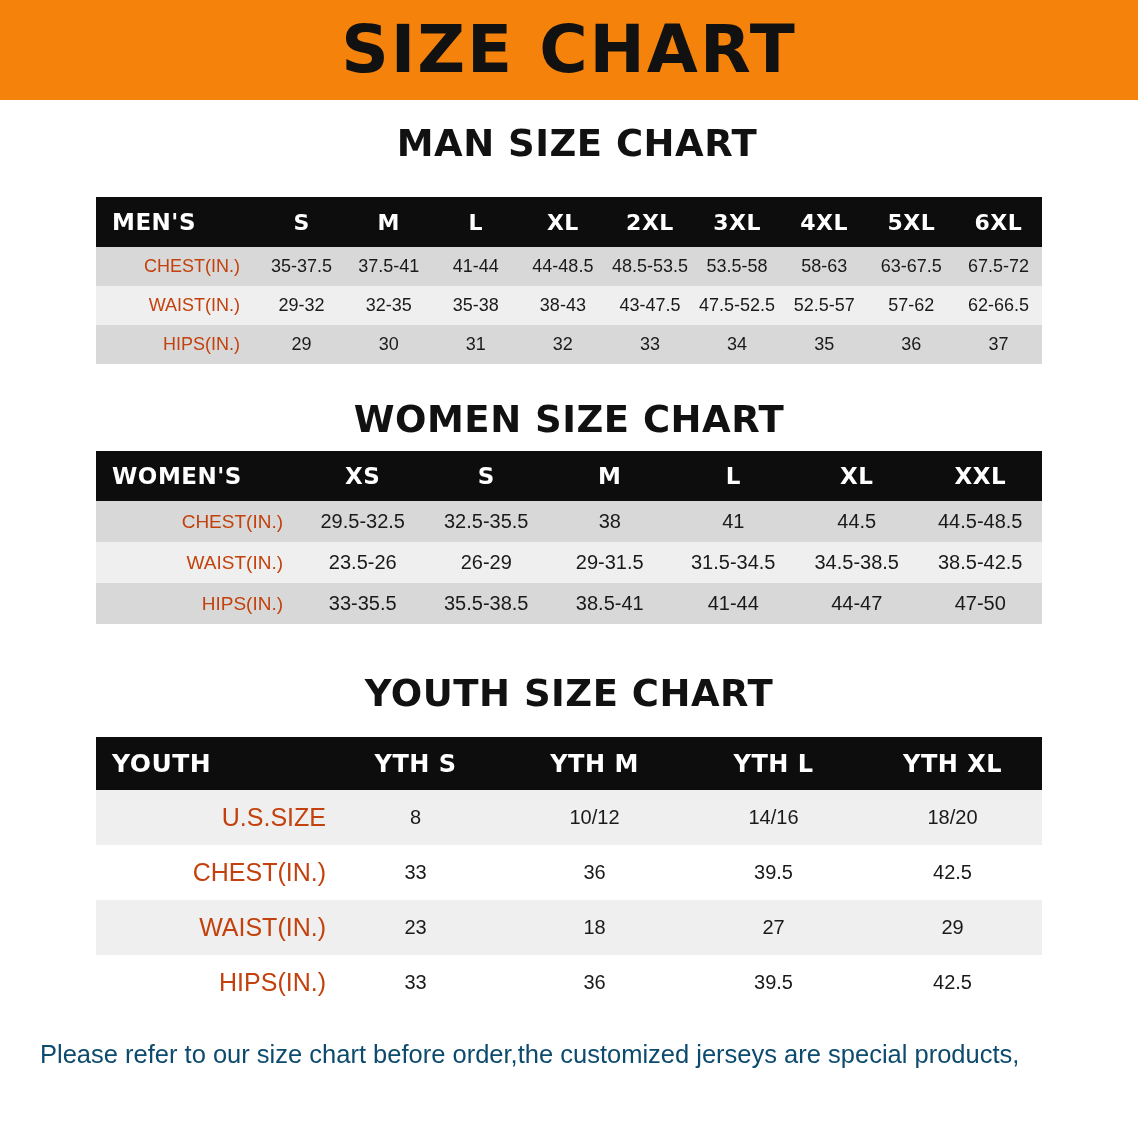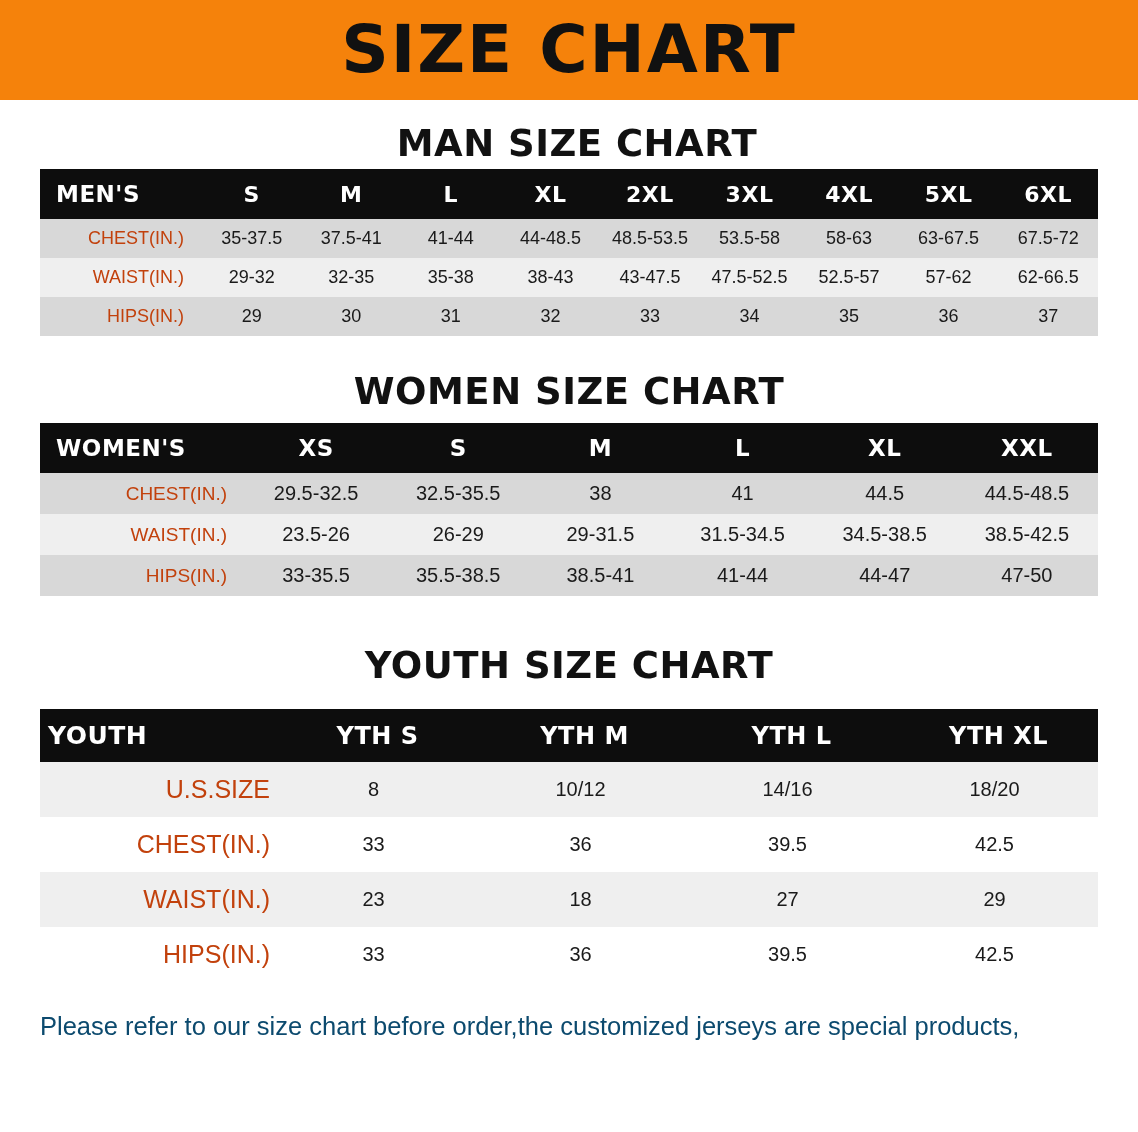--- a/index.html
+++ b/index.html
@@ -36,27 +36,27 @@
 
   
   .section-title {
     text-align: center;
     font-family: "DejaVu Sans", sans-serif;
     font-weight: bold;
     font-size: 37px;
     color: #111111;
     letter-spacing: 0.5px;
   }
-  .title-man    { margin-top: 22px; margin-bottom: 4px; padding-left: 16px; }
+  .title-man    { margin-top: 22px; margin-bottom: 32px; padding-left: 16px; }
   .title-women  { margin-top: 34px; margin-bottom: 10px; }
   .title-youth  { margin-top: 48px; margin-bottom: 22px; }
 
   
   .table-wrap {
-    width: 1058px;
+    width: 946px;
     margin: 0 auto;
   }
   table {
     width: 100%;
     border-collapse: collapse;
     table-layout: fixed;
   }
   thead tr {
     background: #0d0d0d;
   }
@@ -94,21 +94,21 @@
   
   .men-table col.c-label { width: 162px; }
 
   
   .women-table thead th { font-size: 23px; }
   .women-table tbody td { font-size: 20px; }
   .women-table tbody td.row-label { font-size: 19px; }
   .women-table col.c-label { width: 205px; }
 
   
-  .youth-table thead th { font-size: 24px; padding-left: 8px; }
+  .youth-table thead th { font-size: 24px; }
   .youth-table thead th.row-label { font-size: 25px; }
   .youth-table tbody td { font-size: 20px; }
   .youth-table tbody td.row-label { font-size: 25px; }
   .youth-table col.c-label { width: 230px; }
   .youth-table tbody td { padding: 13px 0; }
 
   
   .note {
     width: 1058px;
     margin: 26px auto 0 auto;

